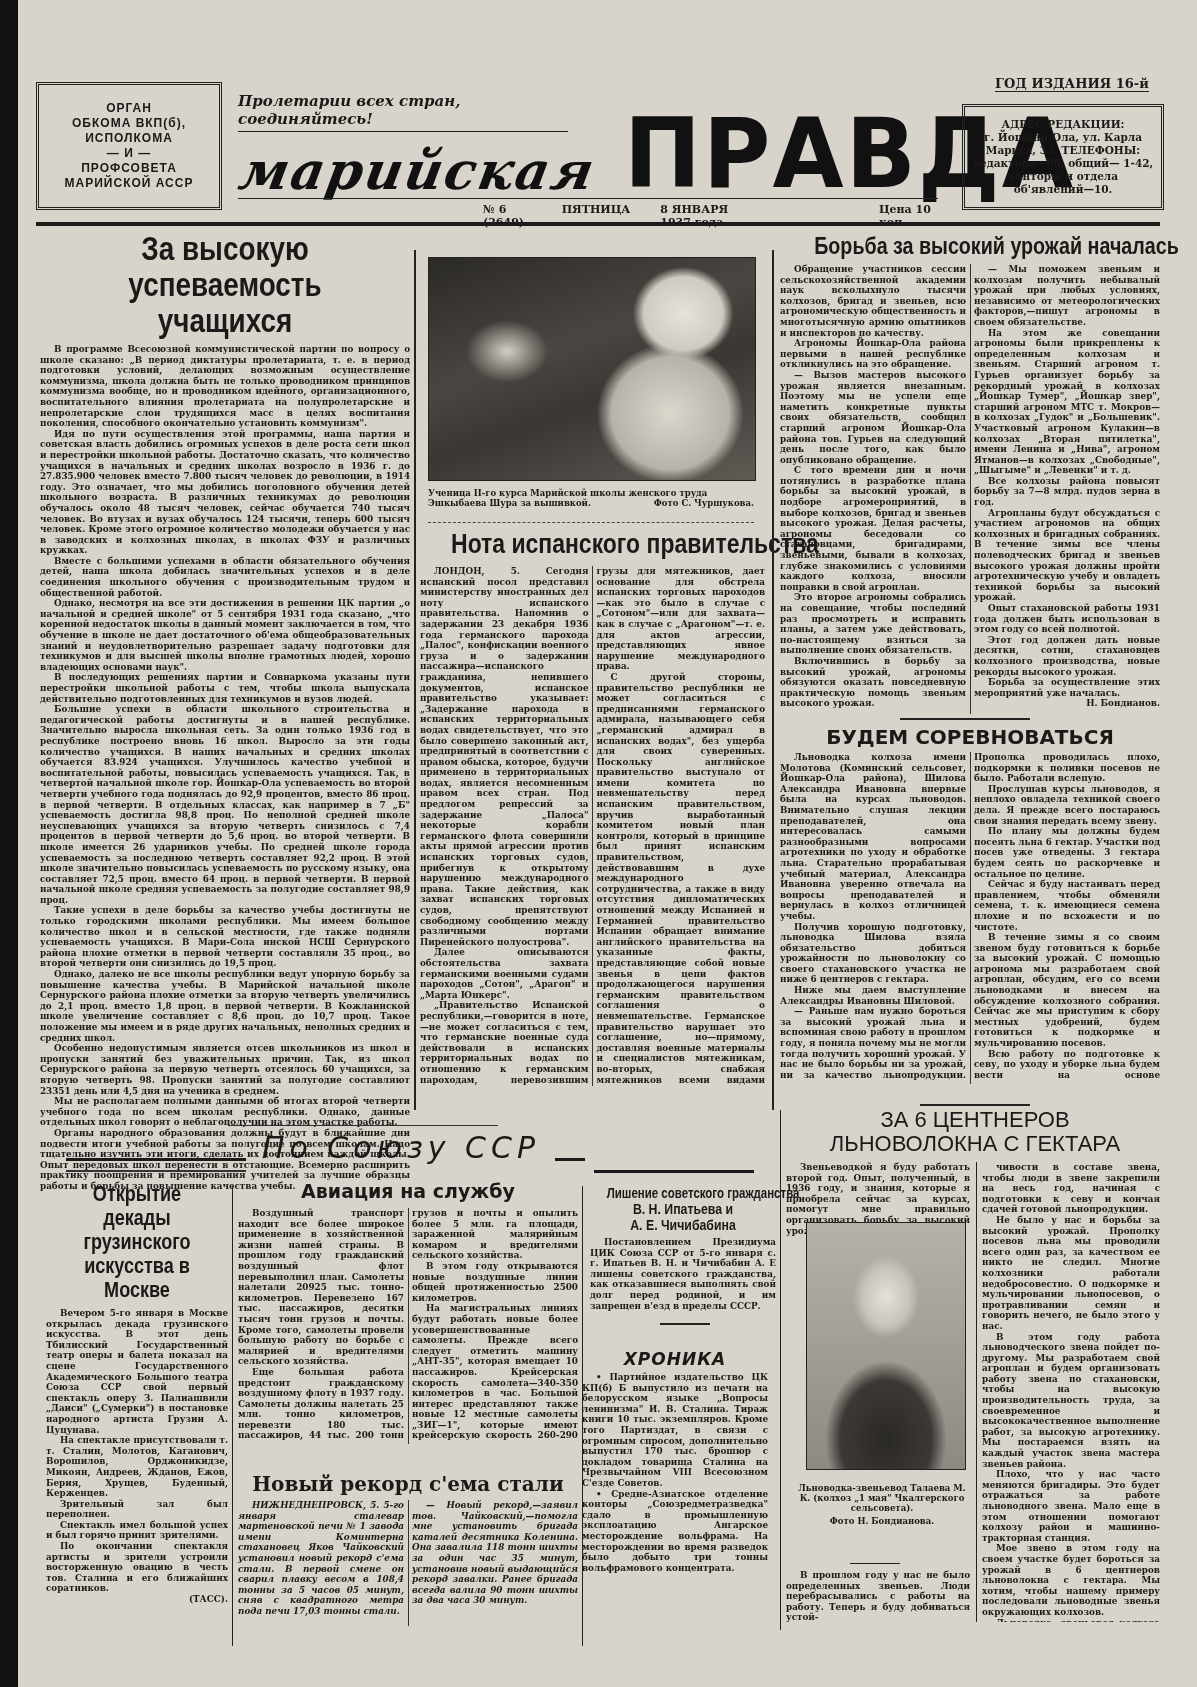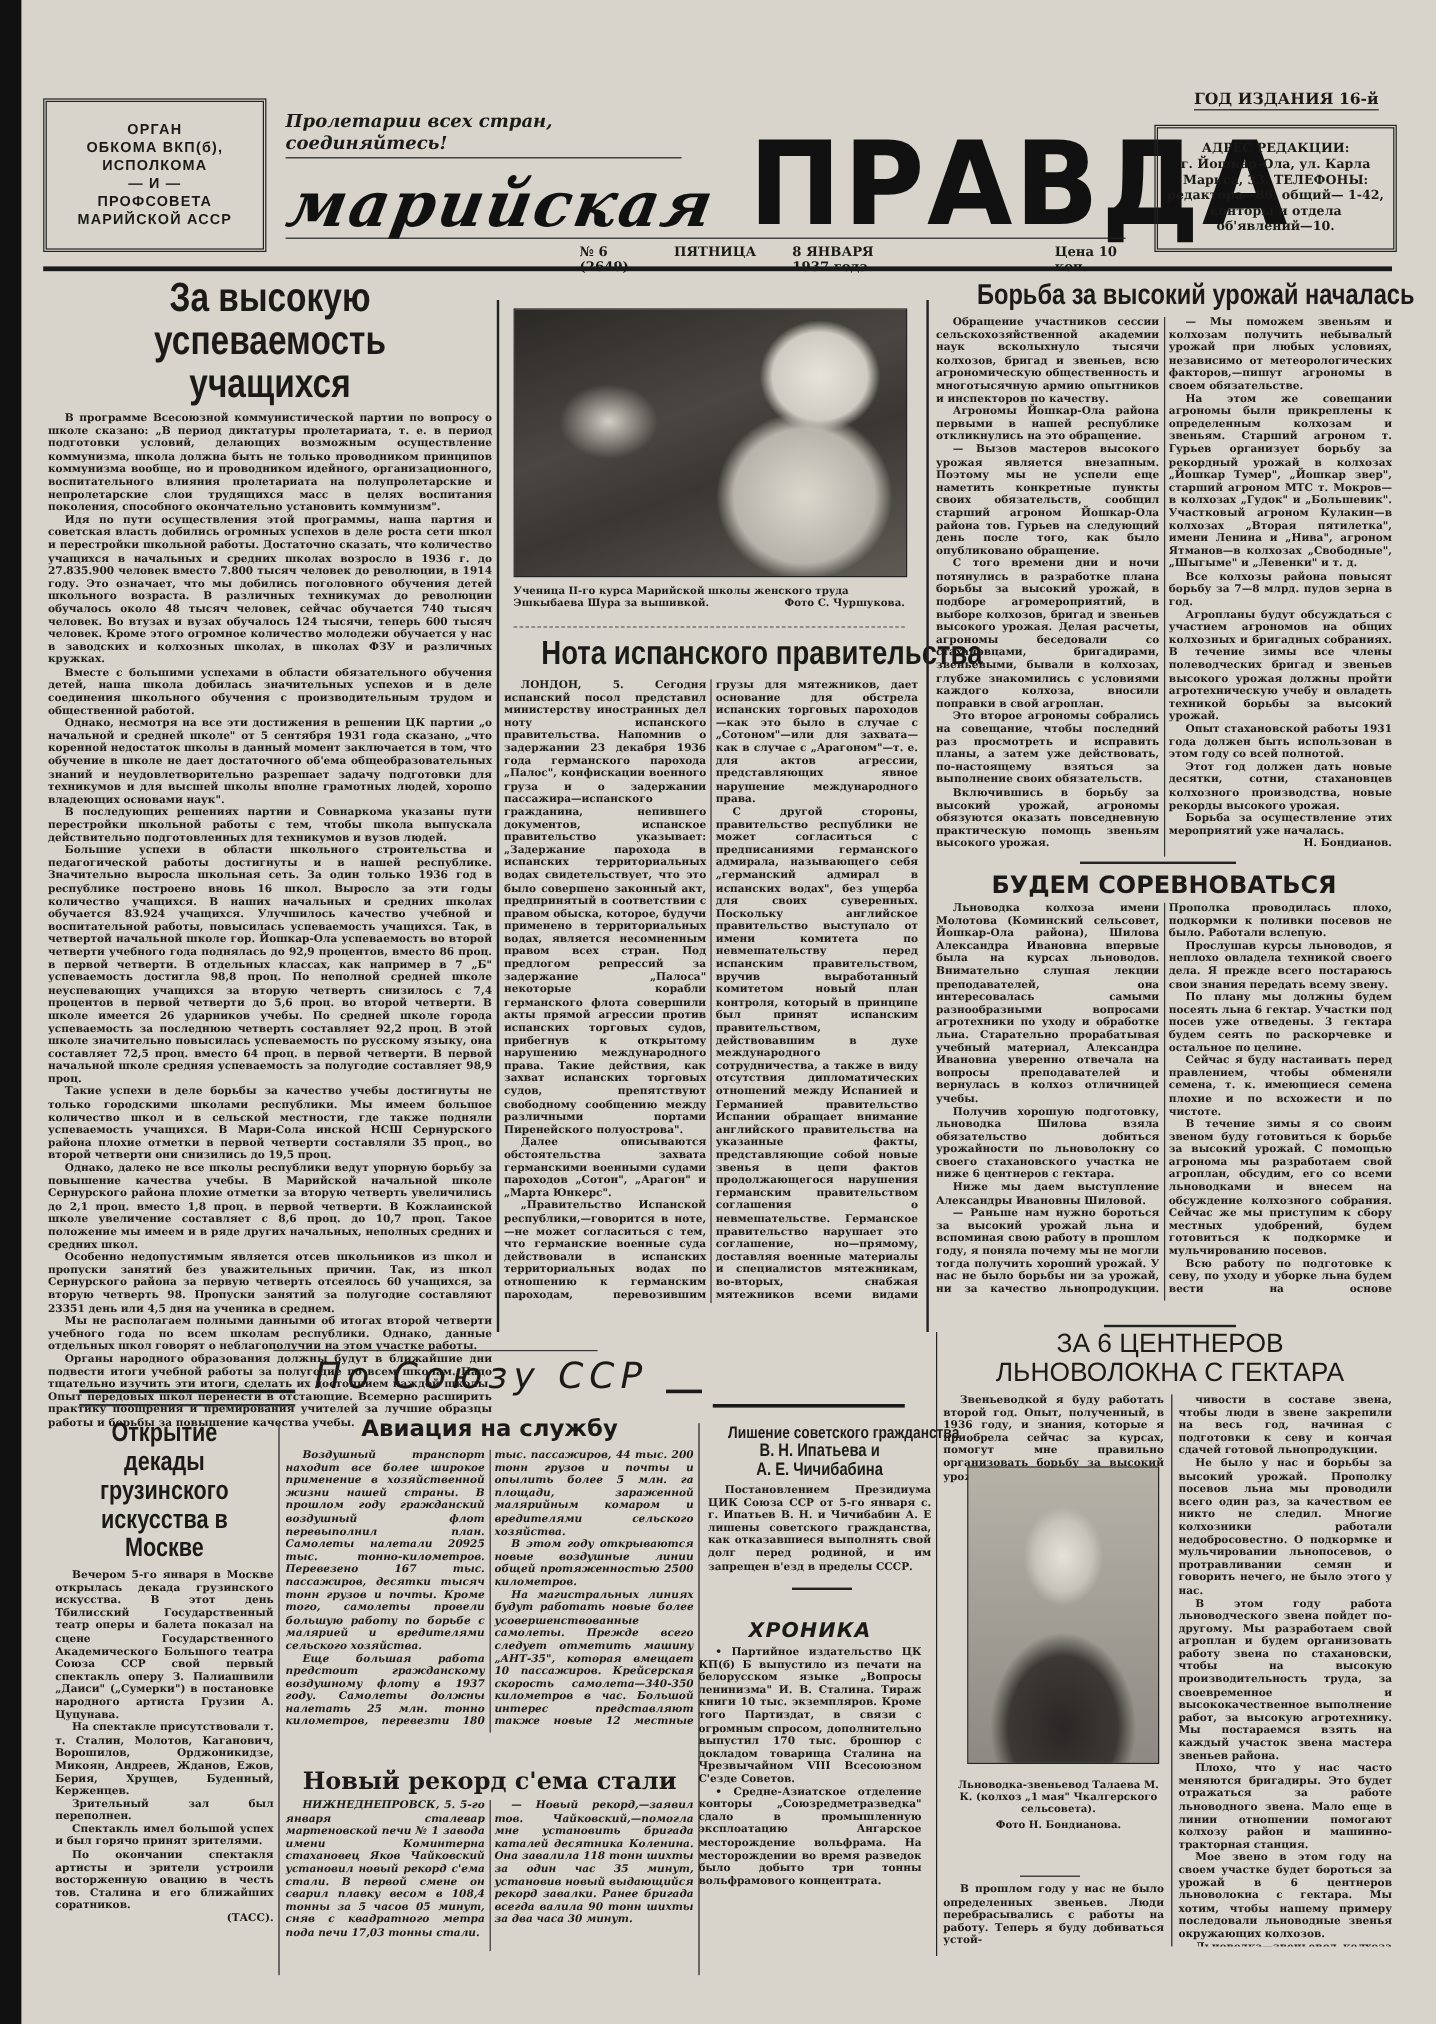--- a/index.html
+++ b/index.html
@@ -160,21 +160,21 @@
 </div>
 <div class="abs" style="left:850px;top:1563px;width:50px;border-top:1.5px solid #222;"></div>
 <div class="abs col" style="left:786px;top:1570px;width:184px;font-size:8.8px;line-height:10.6px;font-weight:bold;">
   <p>В прошлом году у нас не было определенных звеньев. Люди перебрасывались с работы на работу. Теперь я буду добиваться устой-</p>
 </div>
 <div class="abs vrule" style="left:976px;top:1162px;height:460px;width:1px;"></div>
 <div class="abs col" style="left:982px;top:1162px;width:178px;height:460px;overflow:hidden;font-size:8.8px;line-height:10.6px;font-weight:bold;">
   <p>чивости в составе звена, чтобы люди в звене закрепили на весь год, начиная с подготовки к севу и кончая сдачей готовой льнопродукции.</p>
   <p>Не было у нас и борьбы за высокий урожай. Прополку посевов льна мы проводили всего один раз, за качеством ее никто не следил. Многие колхозники работали недобросовестно. О подкормке и мульчировании льнопосевов, о протравливании семян и говорить нечего, не было этого у нас.</p>
   <p>В этом году работа льноводческого звена пойдет по-другому. Мы разработаем свой агроплан и будем организовать работу звена по стахановски, чтобы на высокую производительность труда, за своевременное и высококачественное выполнение работ, за высокую агротехнику. Мы постараемся взять на каждый участок звена мастера звеньев района.</p>
-  <p>Плохо, что у нас часто меняются бригадиры. Это будет отражаться за работе льноводного звена. Мало еще в линии отношении помогают колхозу район и машинно-тракторная станция.</p>
+  <p>Плохо, что у нас часто меняются бригадиры. Это будет отражаться за работе льноводного звена. Мало еще в этом отношении помогают колхозу район и машинно-тракторная станция.</p>
   <p>Мое звено в этом году на своем участке будет бороться за урожай в 6 центнеров льноволокна с гектара. Мы хотим, чтобы нашему примеру последовали льноводные звенья окружающих колхозов.</p>
   <p>Льноводка—звеньевод колхоза „1 мая", Чкалгерского сельсовета, Йошкар Ола района Талаева М. К.</p>
 </div>
 
 <div class="abs" style="left:228px;top:1125px;width:270px;border-top:1px solid #333;"></div>
 <div class="abs rule-thick" style="left:66px;top:1158px;width:180px;height:3px;"></div>
 <div class="abs rule-thin" style="left:66px;top:1170px;width:180px;height:2px;"></div>
 <div class="abs sec-title center" style="left:256px;top:1130px;width:290px;">По Союзу ССР</div>
 <div class="abs rule-thick" style="left:555px;top:1158px;width:30px;height:3px;"></div>
 
@@ -188,21 +188,21 @@
     <p>По окончании спектакля артисты и зрители устроили восторженную овацию в честь тов. Сталина и его ближайших соратников.</p>
     <p style="text-align:right">(ТАСС).</p>
   </div>
 </div>
 <div class="abs vrule" style="left:232px;top:1186px;height:460px;width:1px;"></div>
 
 <div class="abs" style="left:238px;top:1180px;width:340px;">
   <h2 class="center" style="font-family:'DejaVu Sans',sans-serif;font-size:19px;line-height:22px;">
     <div>Авиация на службу</div>
   </h2>
-  <div class="col" style="column-count:2;column-gap:8px;column-rule:1px solid #333;margin-top:6px;height:236px;overflow:hidden;font-size:8.8px;line-height:10.6px;font-weight:bold;font-style:italic;">
+  <div class="col" style="column-count:2;column-gap:8px;column-rule:1px solid #333;margin-top:6px;height:236px;overflow:hidden;font-size:8.8px;line-height:10.6px;font-weight:bold;">
     <p>Воздушный транспорт находит все более широкое применение в хозяйственной жизни нашей страны. В прошлом году гражданский воздушный флот перевыполнил план. Самолеты налетали 20925 тыс. тонно-километров. Перевезено 167 тыс. пассажиров, десятки тысяч тонн грузов и почты. Кроме того, самолеты провели большую работу по борьбе с малярией и вредителями сельского хозяйства.</p>
     <p>Еще большая работа предстоит гражданскому воздушному флоту в 1937 году. Самолеты должны налетать 25 млн. тонно километров, перевезти 180 тыс. пассажиров, 44 тыс. 200 тонн грузов и почты и опылить более 5 млн. га площади, зараженной малярийным комаром и вредителями сельского хозяйства.</p>
     <p>В этом году открываются новые воздушные линии общей протяженностью 2500 километров.</p>
     <p>На магистральных линиях будут работать новые более усовершенствованные самолеты. Прежде всего следует отметить машину „АНТ-35", которая вмещает 10 пассажиров. Крейсерская скорость самолета—340-350 километров в час. Большой интерес представляют также новые 12 местные самолеты „ЗИГ—1", которые имеют крейсерскую скорость 260-290 километров в час. Эти машины войдут в эксплоатацию на линиях Москва-Новосибирск—Иркутск, Москва-Баку, Москва—Симферополь.</p>
   </div>
 </div>
 
 <div class="abs" style="left:238px;top:1472px;width:340px;">
   <h2 class="center" style="font-family:'DejaVu Serif',serif;font-size:20px;line-height:24px;">Новый рекорд с'ема стали</h2>
   <div class="col" style="column-count:2;column-gap:8px;column-rule:1px solid #333;margin-top:4px;height:126px;overflow:hidden;font-size:8.8px;line-height:10.6px;font-weight:bold;font-style:italic;">

